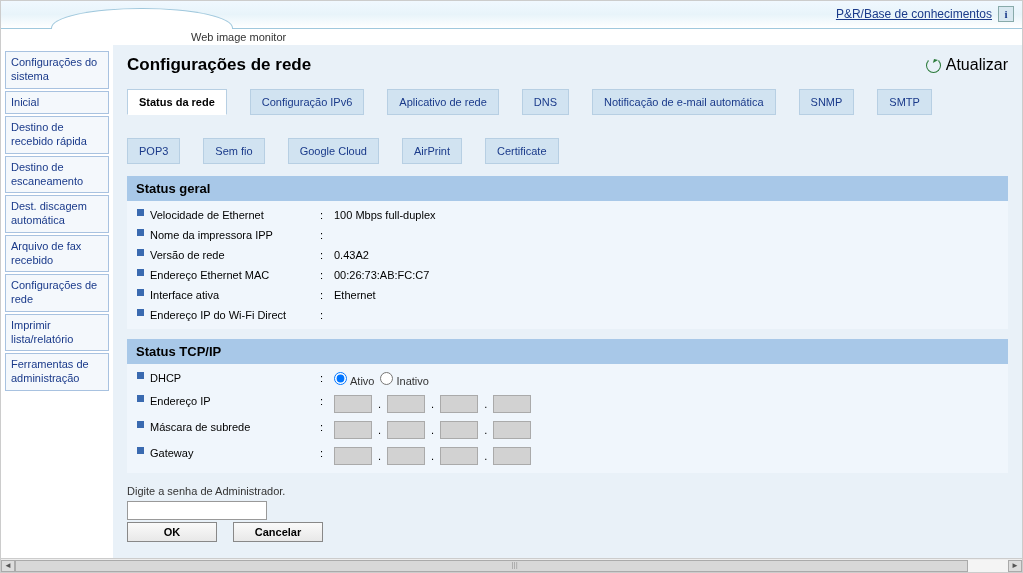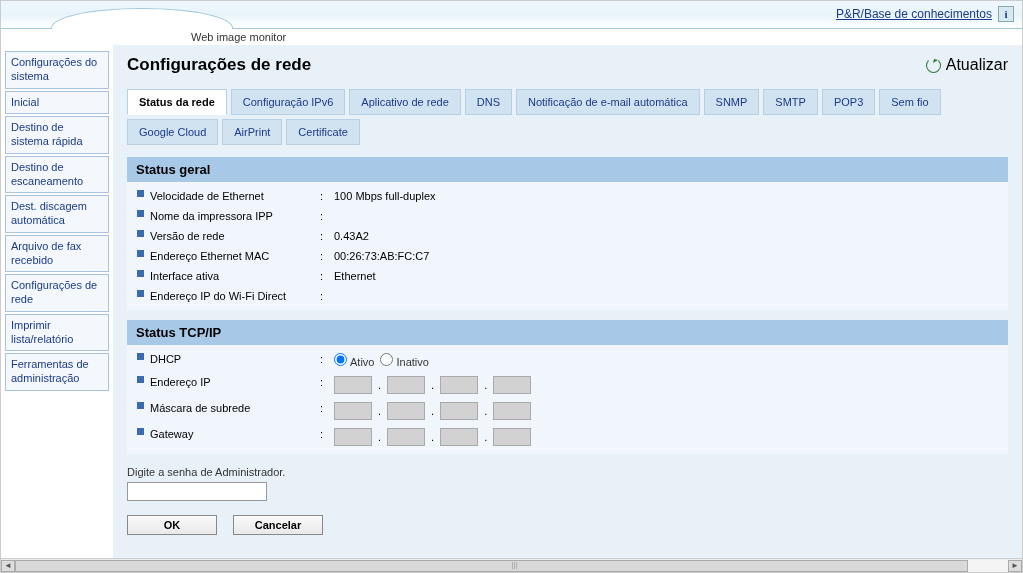--- a/index.html
+++ b/index.html
@@ -14,39 +14,39 @@
 .brand-text { margin-left: 180px; color: #333; font-size: 11px; }
 .layout { display: flex; height: calc(100% - 44px - 14px); }
 .sidebar { width: 112px; padding: 6px 4px; }
 .side-item { display: block; padding: 4px 5px; border: 1px solid #a8c2e0; margin-bottom: 2px; color: #1a3a8a; background: #f4f8fc; cursor: pointer; line-height: 1.25; }
 .content { flex: 1; background: #e9f1f8; padding: 10px 14px; overflow: auto; }
 .content-head { display: flex; align-items: center; justify-content: space-between; margin-bottom: 14px; }
 .page-title { font-size: 17px; font-weight: bold; color: #000; }
 .refresh { display: flex; align-items: center; gap: 5px; color: #000000; cursor: pointer; font-size: 16px; }
 .refresh-icon { width: 15px; height: 15px; border: 1.5px solid #2a7a3a; border-radius: 50%; border-top-color: transparent; position: relative; }
 .refresh-icon::after { content: ''; position: absolute; top: -3px; left: 4px; border: 3px solid transparent; border-bottom-color: #2a7a3a; transform: rotate(-30deg); }
-.tabs { display: flex; gap: 4px; margin-bottom: 12px; flex-wrap: wrap; }
+.tabs { display: flex; gap: 23px; margin-bottom: 12px; flex-wrap: wrap; }
 .tab { padding: 6px 11px; background: #d1e3f1; color: #1a3a8a; border: 1px solid #b7cfe3; cursor: pointer; font-size: 11px; }
 .tab.active { background: #fff; color: #000; font-weight: bold; border-bottom: 1px solid #fff; }
 .section { margin-bottom: 10px; }
 .section-band { background: #a8c8e8; padding: 5px 9px; font-weight: bold; font-size: 13px; color: #000; }
 .section-body { background: #f0f6fc; padding: 4px 0; }
 .row { display: flex; align-items: flex-start; padding: 4px 10px; }
 .bullet { width: 7px; height: 7px; background: #3a6ab0; margin-right: 6px; flex-shrink: 0; }
 .label { width: 170px; color: #000; }
 .colon { width: 14px; color: #000; }
 .value { color: #000; }
 .radio-row { display: flex; align-items: center; gap: 6px; }
 .radio-row input[type=radio] { margin-right: 3px; }
 .ip-row { display: flex; align-items: center; gap: 4px; }
 .ip-oct { width: 38px; height: 18px; background: #d2d2d2; border: 1px solid #aaa; text-align: center; font-size: 11px; }
 .dot { padding: 0 2px; color: #000; }
 .admin-label { margin-top: 12px; margin-bottom: 4px; font-size: 11px; }
 .admin-input { width: 140px; height: 19px; background: #fff; border: 1px solid #999; padding: 2px 4px; font-size: 11px; }
-.btn-row { display: flex; gap: 16px; margin-top: 14px; }
+.btn-row { display: flex; gap: 16px; margin-top: 2px; }
 .btn { width: 90px; height: 20px; background: linear-gradient(#fafafa,#e8e8e8); border: 1px solid #888; font-weight: bold; font-size: 11px; cursor: pointer; }
 .hscroll { position: absolute; bottom: 0; left: 0; right: 0; height: 14px; background: #eee; border-top: 1px solid #ccc; display: flex; align-items: center; }
 .hscroll .arrow { width: 14px; height: 12px; background: #ddd; border: 1px solid #aaa; display: flex; align-items: center; justify-content: center; font-size: 8px; color: #555; cursor: pointer; }
 .hscroll .track { flex: 1; height: 12px; background: #f4f4f4; position: relative; }
 .hscroll .thumb { position: absolute; left: 0; top: 0; bottom: 0; width: 96%; background: #d8d8d8; border: 1px solid #aaa; }
 .tick { position: absolute; bottom: 3px; left: 50%; font-size: 8px; color: #999; }
 </style>
 </head>
 <body>
 
@@ -58,21 +58,21 @@
     </div>
   </div>
   <div class="brand">
     <span class="brand-text">Web image monitor</span>
   </div>
 
   <div class="layout">
     <div class="sidebar">
       <a class="side-item">Configurações do sistema</a>
       <a class="side-item">Inicial</a>
-      <a class="side-item">Destino de sistema rápida</a>
+      <a class="side-item">Destino de recebido rápida</a>
       <a class="side-item">Destino de escaneamento</a>
       <a class="side-item">Dest. discagem automática</a>
       <a class="side-item">Arquivo de fax recebido</a>
       <a class="side-item">Configurações de rede</a>
       <a class="side-item">Imprimir lista/relatório</a>
       <a class="side-item">Ferramentas de administração</a>
     </div>
 
     <div class="content">
       <div class="content-head">

